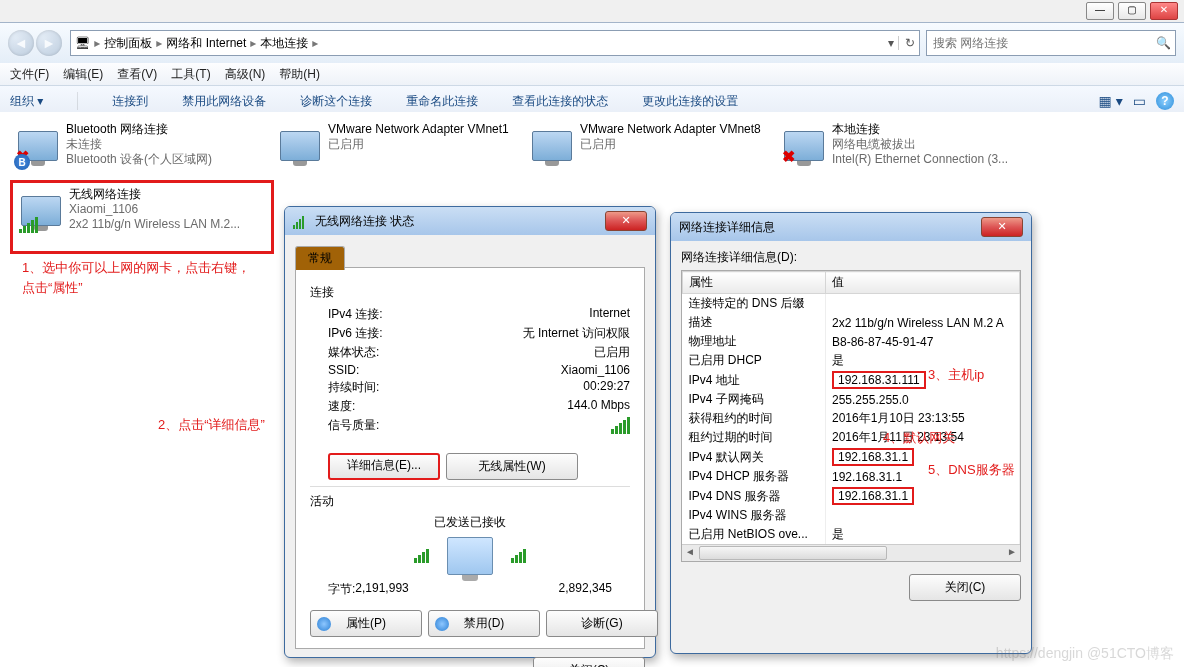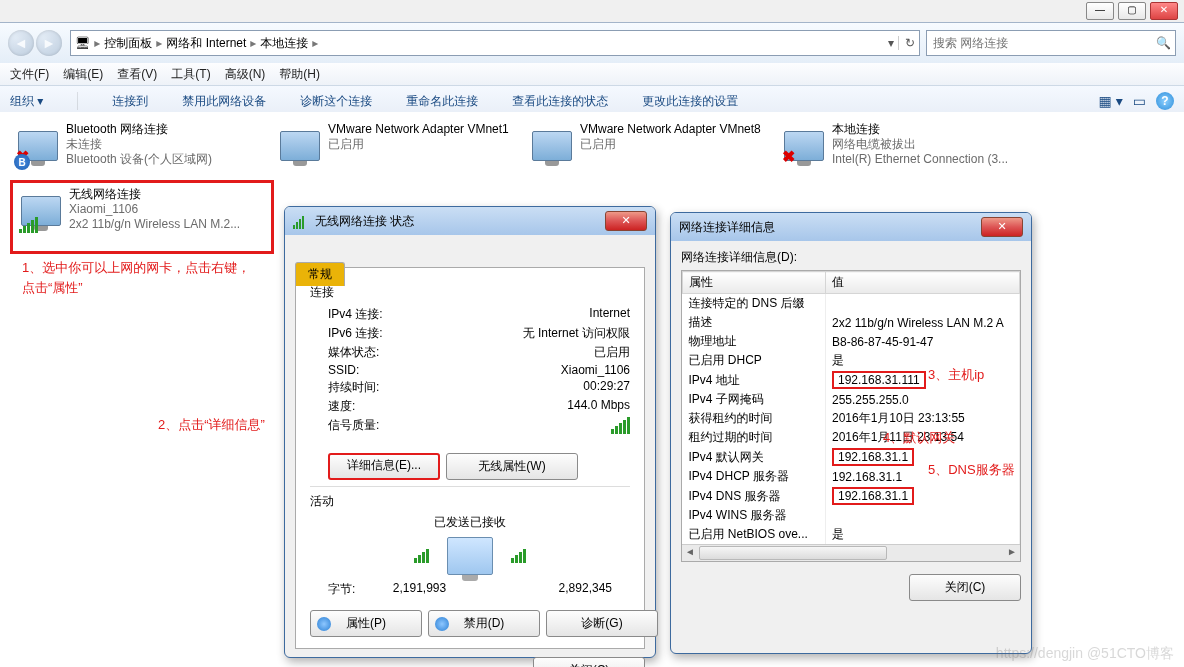--- a/index.html
+++ b/index.html
@@ -33,21 +33,21 @@
 .adapter .t1{color:#000}.adapter .t2,.adapter .t3{color:#6b6b6b}
 .selected{border:3px solid #e21b1b}
 .note{position:absolute;color:#e21b1b;font-size:13px;line-height:20px}
 .win7{position:absolute;background:#f0f0f0;border:1px solid #3d6a9e;border-radius:6px;box-shadow:2px 4px 10px rgba(0,0,0,.3)}
 .win7 .titlebar{height:28px;background:linear-gradient(#cadef4,#a7c6ea);border-radius:5px 5px 0 0;display:flex;align-items:center;padding:0 8px;color:#000}
 .win7 .titlebar .tb-icon{width:16px;height:16px;margin-right:6px;display:flex;align-items:flex-end;gap:1px}
 .win7 .titlebar .tb-icon span{width:2px;background:#2a9b2a}
 .win7 .titlebar .tb-icon span:nth-child(1){height:4px}.win7 .titlebar .tb-icon span:nth-child(2){height:7px}.win7 .titlebar .tb-icon span:nth-child(3){height:10px}.win7 .titlebar .tb-icon span:nth-child(4){height:13px}
 .win7 .close{margin-left:auto;width:40px;height:18px;background:linear-gradient(#e98,#d55,#c22);border:1px solid #843;border-radius:3px;color:#fff;text-align:center;line-height:16px;font-size:11px}
 .win7 .body{padding:8px 10px}
-.tab{display:inline-block;padding:3px 12px;background:#eab308;border:1px solid #aaa;border-bottom:none;border-radius:3px 3px 0 0;position:relative;top:19px;z-index:2}
+.tab{display:inline-block;padding:3px 12px;background:#a16207;border:1px solid #aaa;border-bottom:none;border-radius:3px 3px 0 0;position:relative;top:3px;z-index:2}
 .tabpanel{background:#fff;border:1px solid #aaa;padding:10px 14px}
 .grp-title{margin:6px 0 4px 0}
 .kv{display:flex;justify-content:space-between;font-size:12px;padding:1px 0}
 .kv .k{white-space:nowrap}
 .btn{display:inline-block;padding:4px 10px;background:linear-gradient(#fdfdfd,#e5e5e5);border:1px solid #8a8a8a;border-radius:3px;font-size:12px;text-align:center;min-width:90px}
 .btn-ico{position:relative}
 .btn-ico:before{content:"";position:absolute;left:6px;top:50%;transform:translateY(-50%);width:14px;height:14px;border-radius:50%;background:radial-gradient(#8ec7ff,#2a7fd4)}
 .hl{border:2px solid #e21b1b;padding:2px 4px}
 .details-grid{border:1px solid #aaa;background:#fff;height:290px;overflow:hidden;position:relative}
 .details-grid table{width:100%;border-collapse:collapse;font-size:12px}
@@ -259,21 +259,21 @@
           <div class="mon"></div>
           <div class="b">
               <span></span>
               <span></span>
               <span></span>
               <span></span>
             </div>
         </div>
         <div style="display:flex;padding:0 18px">
           <span>字节:</span>
-          <span style="flex:1;text-align:center">2,191,993</span>
+          <span style="flex:1;">2,191,993</span>
           <span style="flex:1;text-align:right">2,892,345</span>
         </div>
         <div style="margin-top:12px;display:flex;gap:6px">
           <span class="btn btn-ico">属性(P)</span>
           <span class="btn btn-ico">禁用(D)</span>
           <span class="btn">诊断(G)</span>
         </div>
       </div>
       <div style="text-align:right;margin-top:8px">
         <span class="btn">关闭(C)</span>

